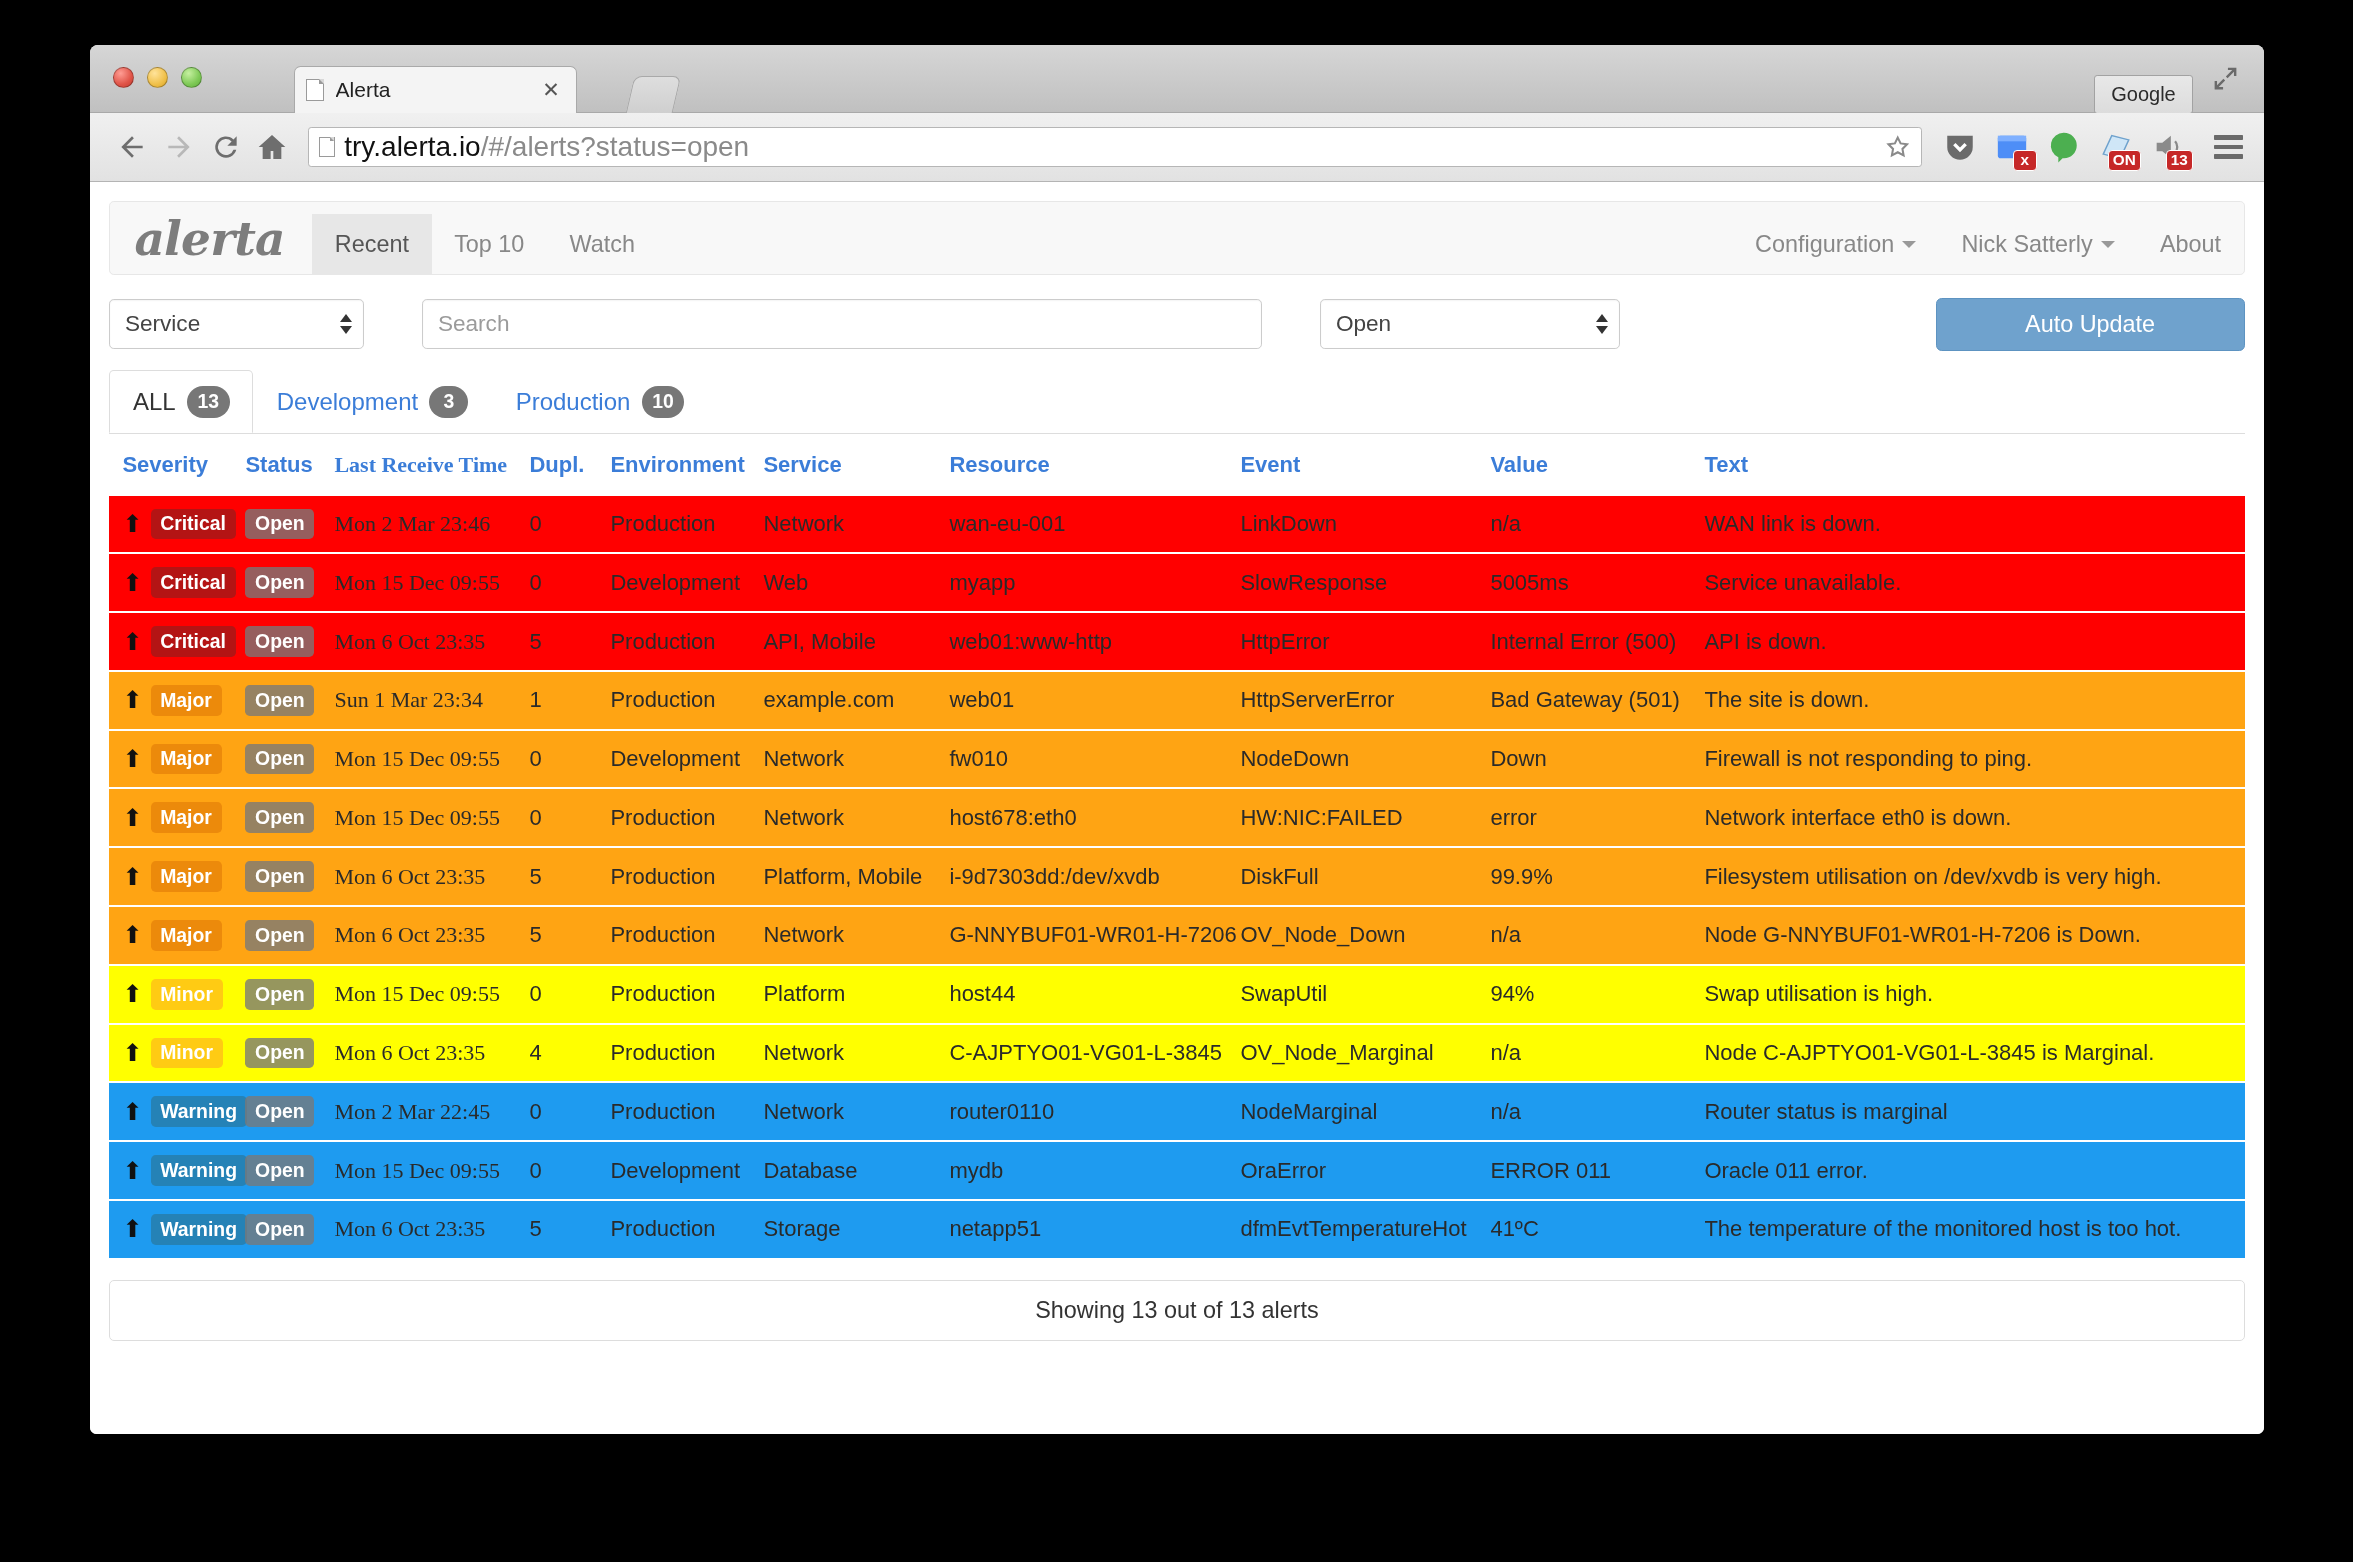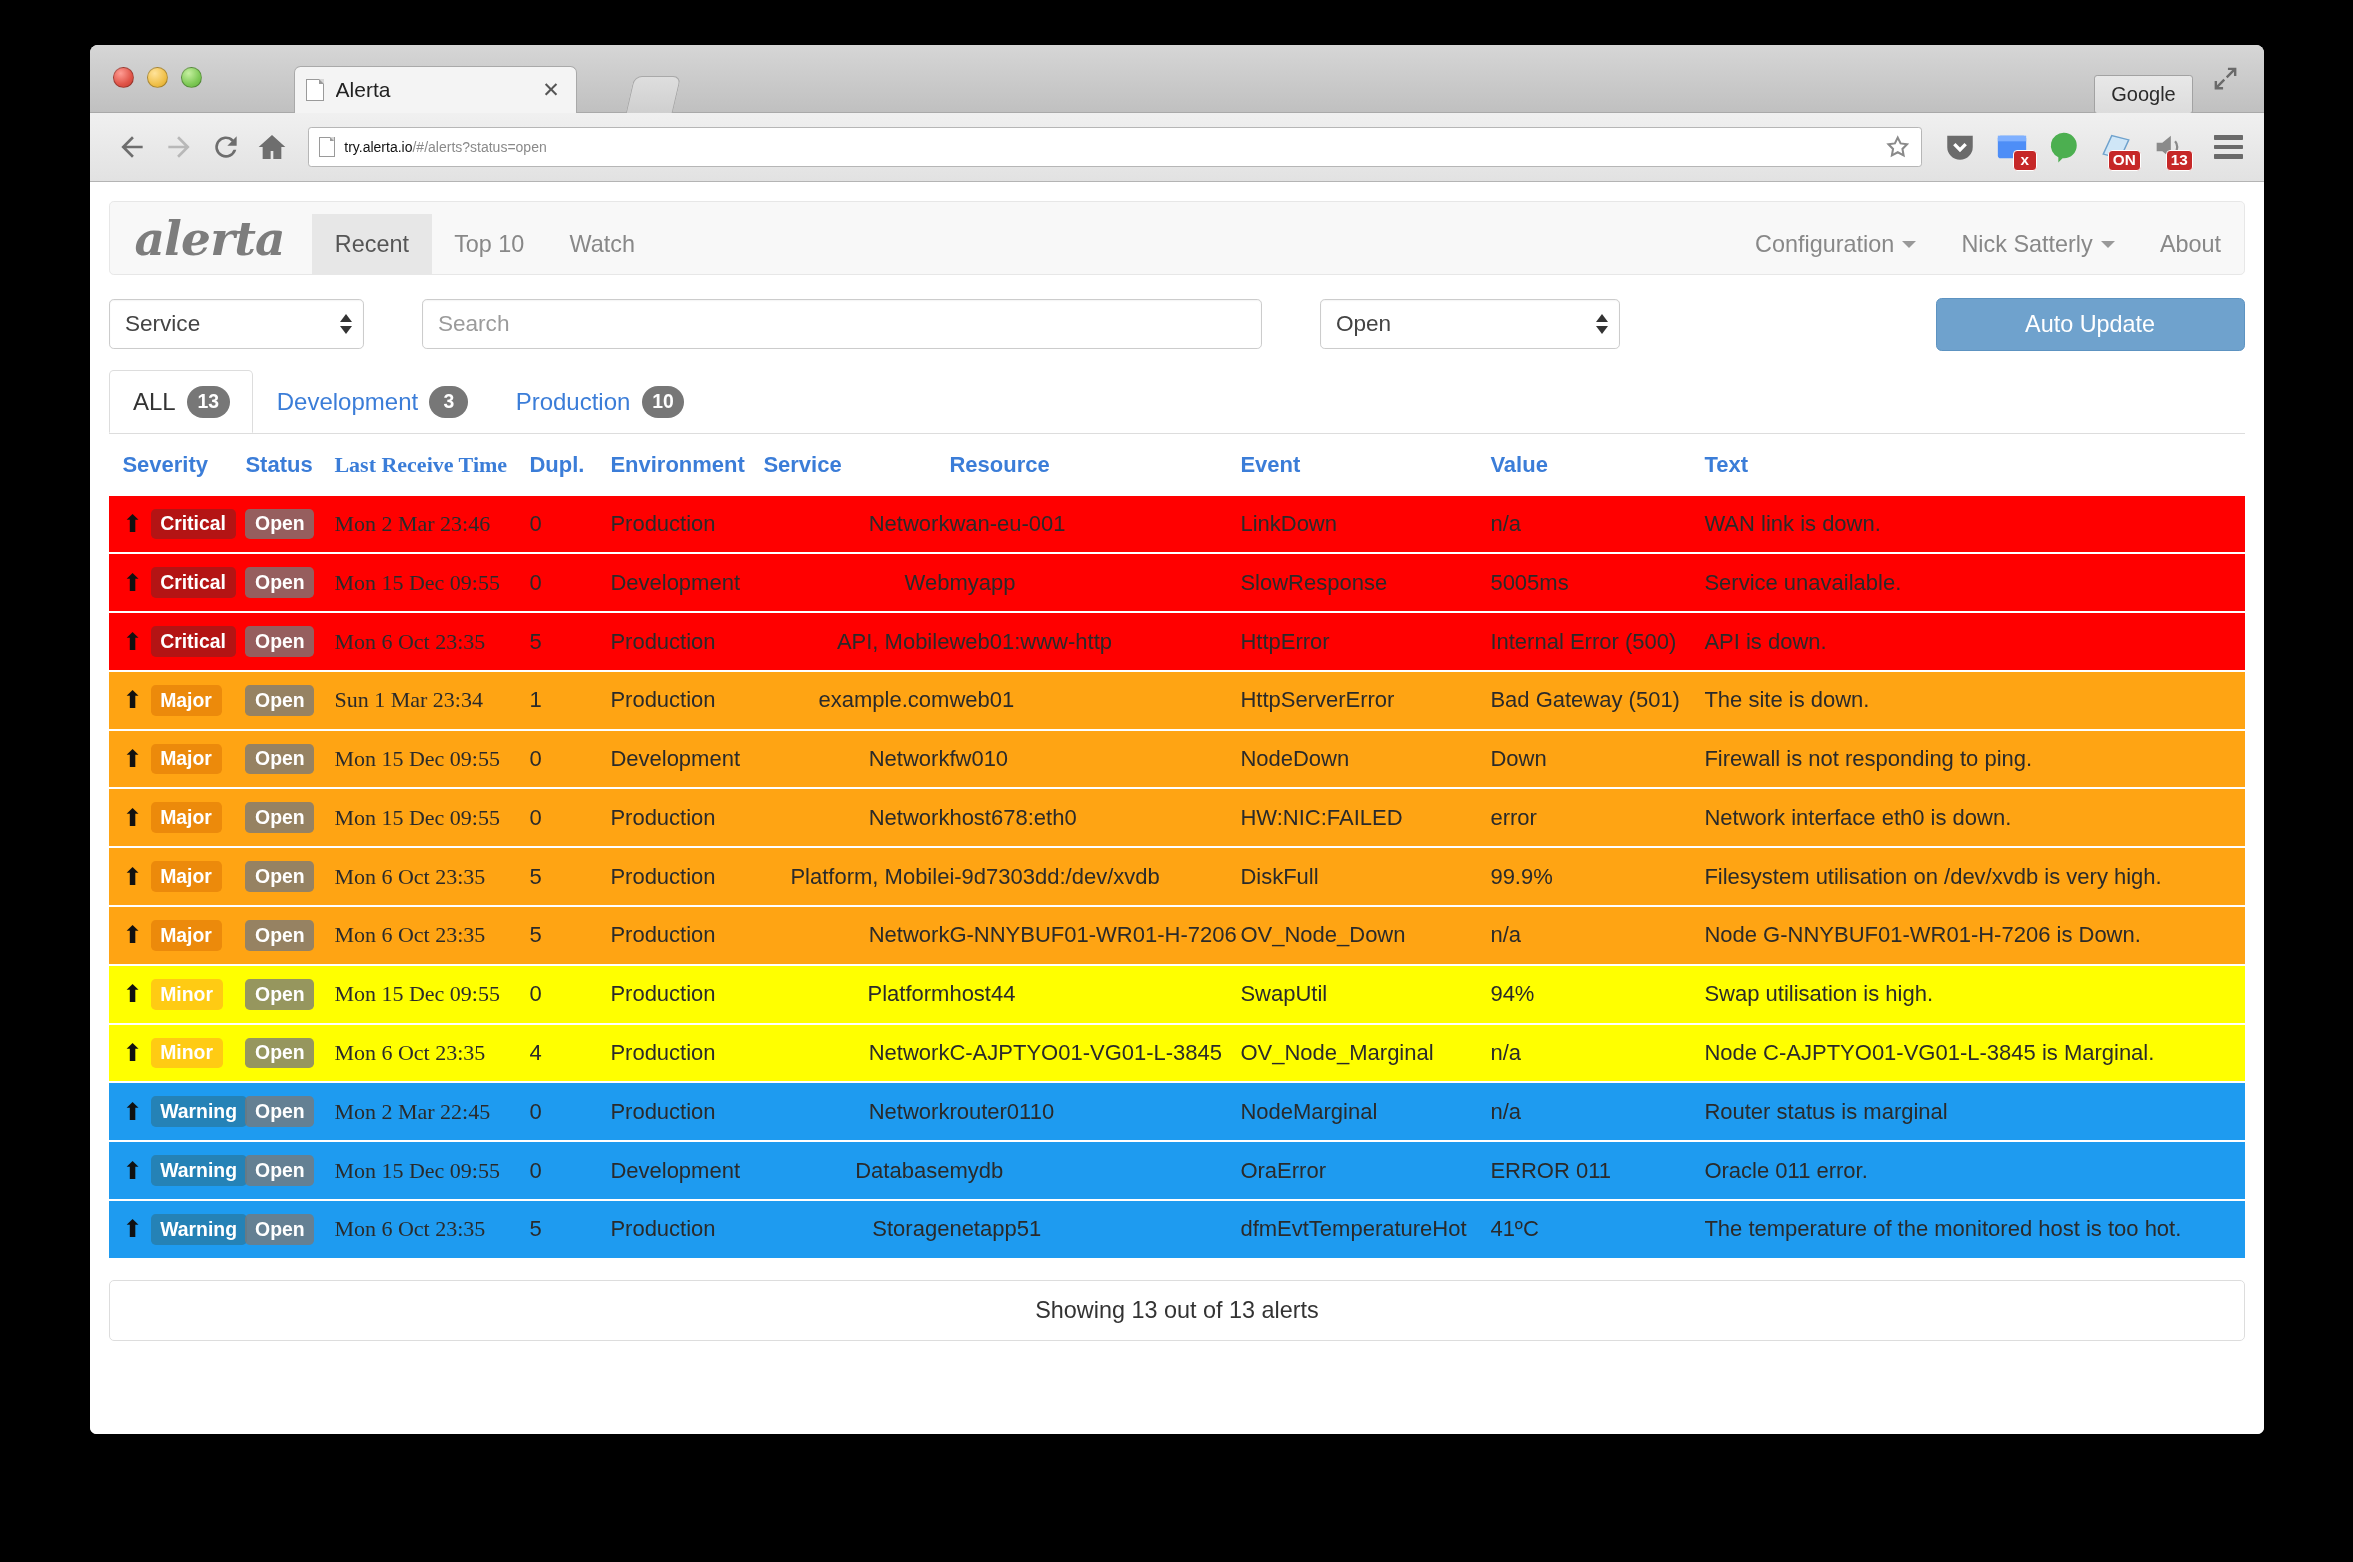--- a/index.html
+++ b/index.html
@@ -110,21 +110,21 @@
   }
   .omni-favicon {
     width: 16px; height: 20px; border: 1.2px solid #9a9a9a; background: #fff;
     margin-right: 9.7px; flex: none; position: relative;
   }
   .omni-favicon::after {
     content: ""; position: absolute; right: -0.8px; top: -0.8px;
     border-width: 0 4.8px 4.8px 0; border-style: solid;
     border-color: #9a9a9a #d8d8d8;
   }
-  .omni-url { font-size: 14px; color: #8a8a8a; white-space: nowrap; }
+  .omni-url { font-size: 28px; color: #8a8a8a; white-space: nowrap; }
   .omni-url b { color: #111; font-weight: normal; }
   .star-icon { width: 27.5px; height: 27.5px; color: #8a8a8a; margin-left: auto; flex:none; }
 
   .ext-icons { display: flex; align-items: center; gap: 18px; padding-left: 6.5px; }
   .ext { position: relative; width: 34px; height: 34px; }
   .ext-badge {
     position: absolute; right: -8px; bottom: -6.5px;
     min-width: 24px; height: 21px; padding: 0 4px;
     background: #c62828; color: #fff; border: 1.6px solid #fff;
     border-radius: 4px; font-size: 15.3px; font-weight: bold;
@@ -250,21 +250,21 @@
     font-size: 22px; color: #2a2a2a;
     padding: 13px 0;
     vertical-align: middle;
     border-top: 2.4px solid #fff;
   }
   .c-sev   { width: 136px; padding-left: 13px !important; }
   .c-stat  { width: 89px; }
   .c-time  { width: 195px; font-family: Liberation Serif, serif; }
   .c-dupl  { width: 81px; }
   .c-env   { width: 153px; }
-  .c-svc   { width: 186px; text-align: right; }
+  .c-svc   { width: 186px; }
   .c-res   { width: 291px; }
   .c-evt   { width: 250px; }
   .c-val   { width: 214px; }
   .c-text  { width: auto; }
 
   tr.sev-critical td { background: #ff0000; color: #2a2a2a; }
   tr.sev-major    td { background: #ffa413; }
   tr.sev-minor    td { background: #ffff00; }
   tr.sev-warning  td { background: #1e9bf0; }
 

